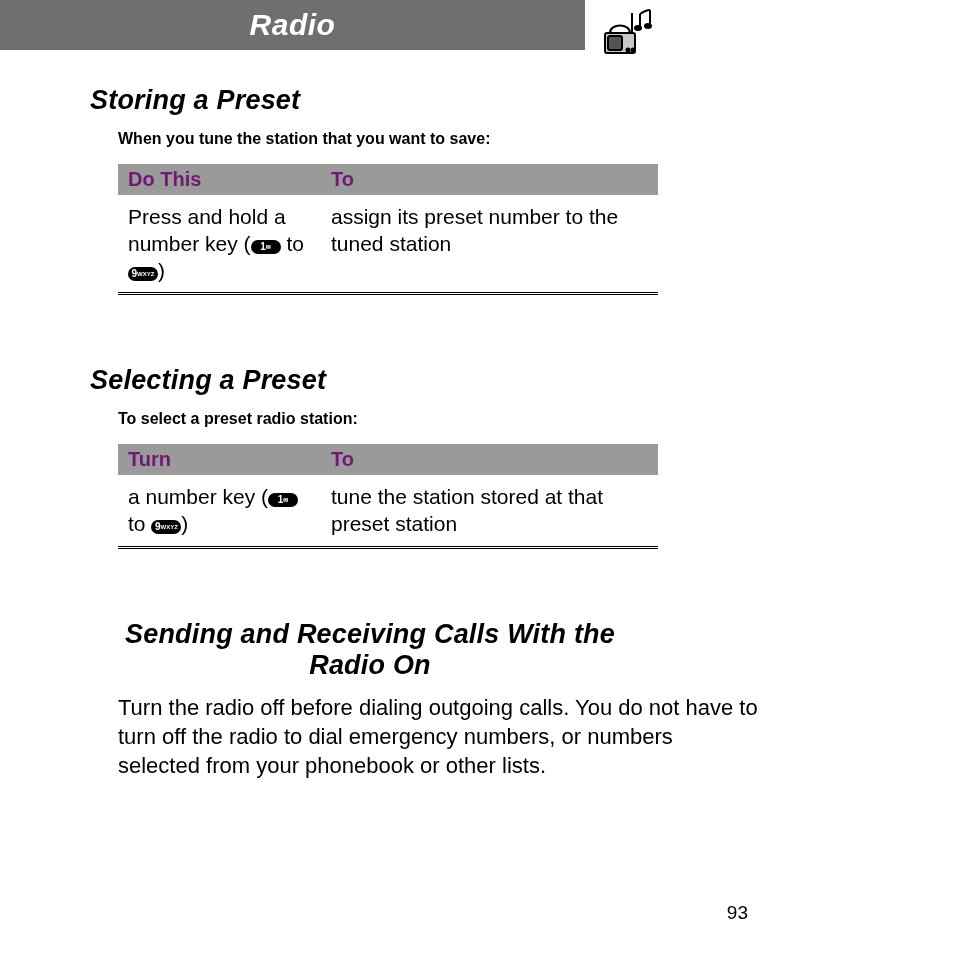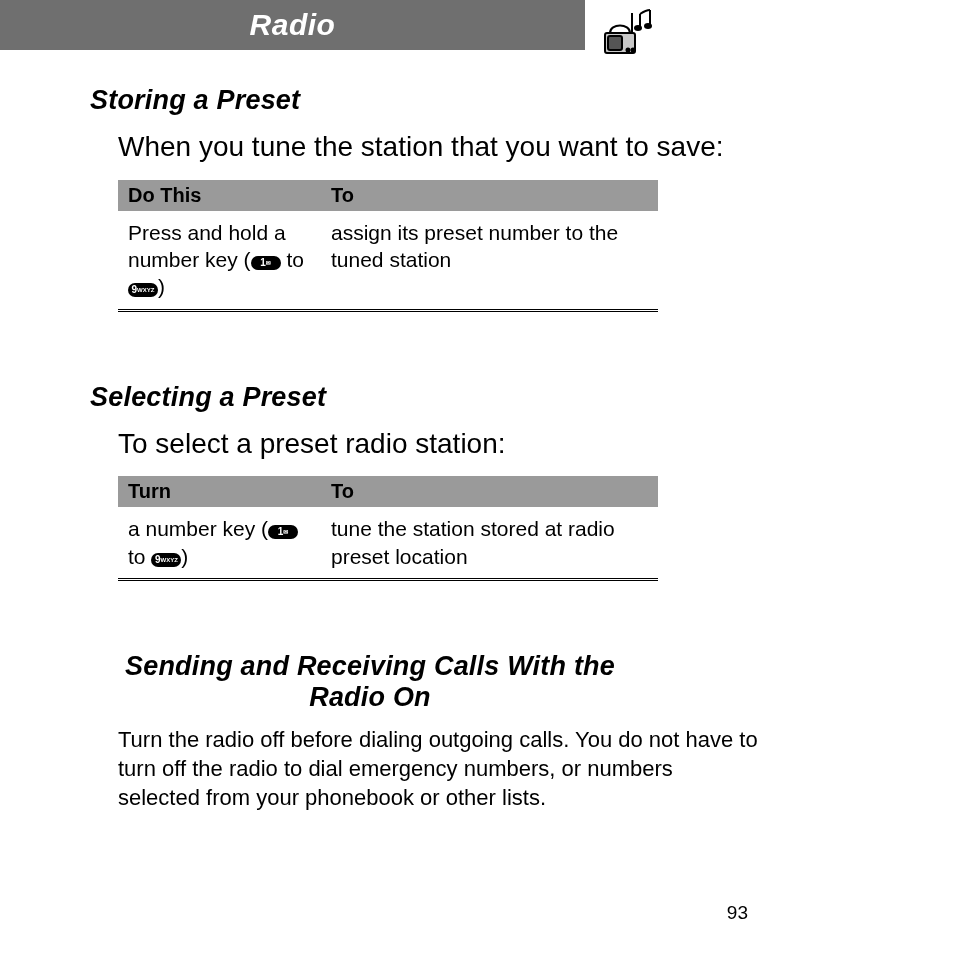--- a/index.html
+++ b/index.html
@@ -50,42 +50,42 @@
     font-weight: 700;
     font-style: italic;
     font-size: 27px;
     margin: 0 0 12px 0;
     letter-spacing: 0.2px;
   }
   .indent {
     margin-left: 28px;
   }
   p.lead {
-    font-size: 28px;
-    font-weight: 400;
+    font-size: 16px;
+    font-weight: 700;
     margin: 0 0 14px 0;
     line-height: 1.35;
     font-stretch: condensed;
   }
   p.body {
     font-size: 22px;
     font-weight: 300;
     margin: 0 0 18px 0;
     line-height: 1.32;
     font-stretch: condensed;
   }
   
   table.instr {
     border-collapse: collapse;
     width: 540px;
     margin-bottom: 34px;
   }
   table.instr thead th {
     background: #9a9a9a;
-    color: #000000;
+    color: #701a75;
     font-weight: 700;
     font-size: 20px;
     text-align: left;
     padding: 4px 8px 4px 10px;
   }
   table.instr thead th:first-child {
     width: 185px;
   }
   table.instr tbody td {
     font-size: 21px;
@@ -187,21 +187,21 @@
           <tr>
             <th>Turn</th>
             <th>To</th>
           </tr>
         </thead>
         <tbody>
           <tr>
             <td>
               <span>a number key (</span><span class="key"><span>1</span><sub>✉</sub></span><span> to </span><span class="key"><span>9</span><sub>WXYZ</sub></span><span>)</span>
             </td>
-            <td>tune the station stored at radio preset location</td>
+            <td>tune the station stored at that preset station</td>
           </tr>
         </tbody>
       </table>
     </div>
 
     <div class="section-gap"></div>
 
     <h2 class="section" style="max-width:560px;text-align:center;">Sending and Receiving Calls With the Radio On</h2>
     <div class="indent">
       <p class="body">Turn the radio off before dialing outgoing calls. You do not have to turn off the radio to dial emergency numbers, or numbers selected from your phonebook or other lists.</p>

